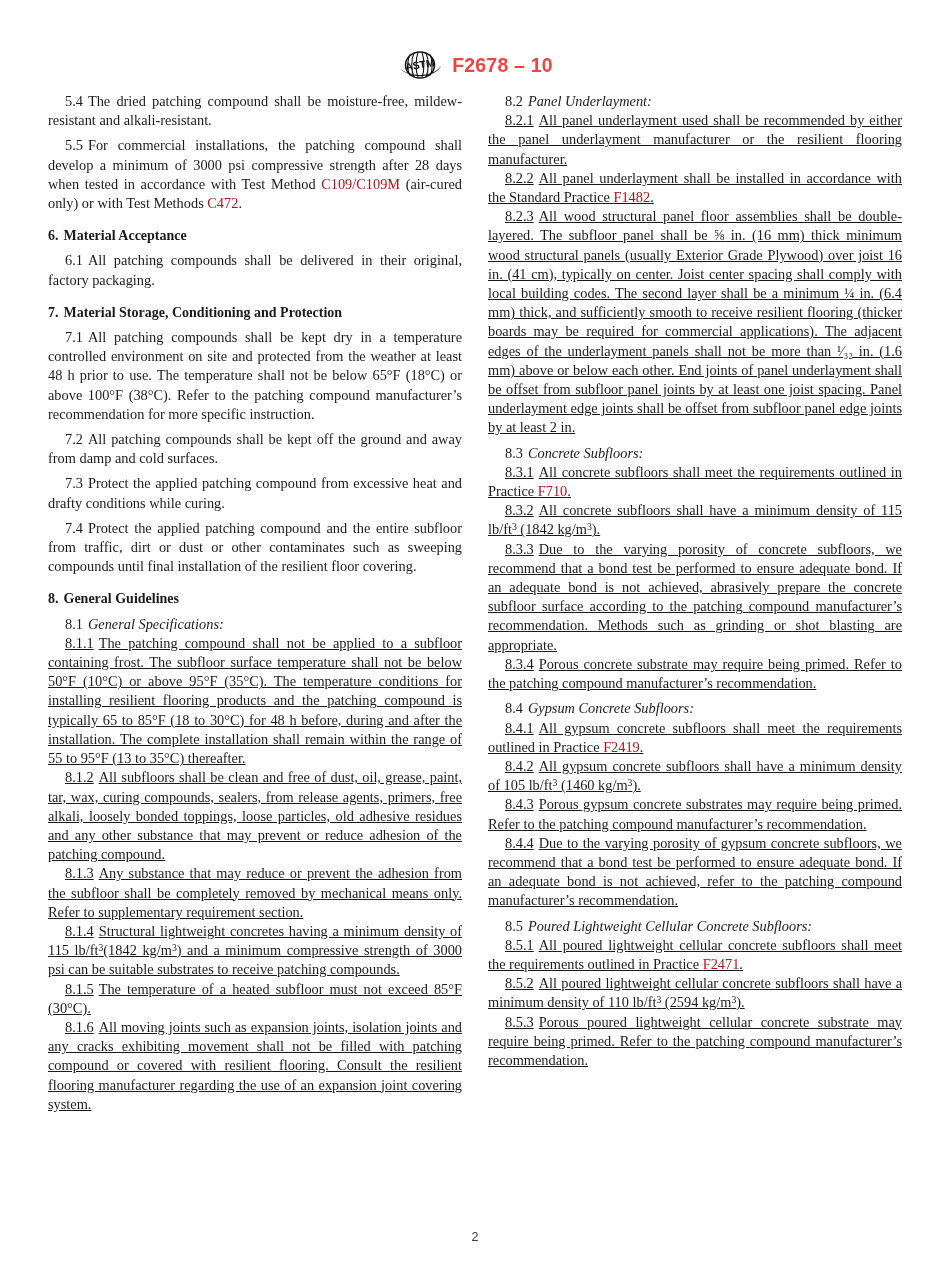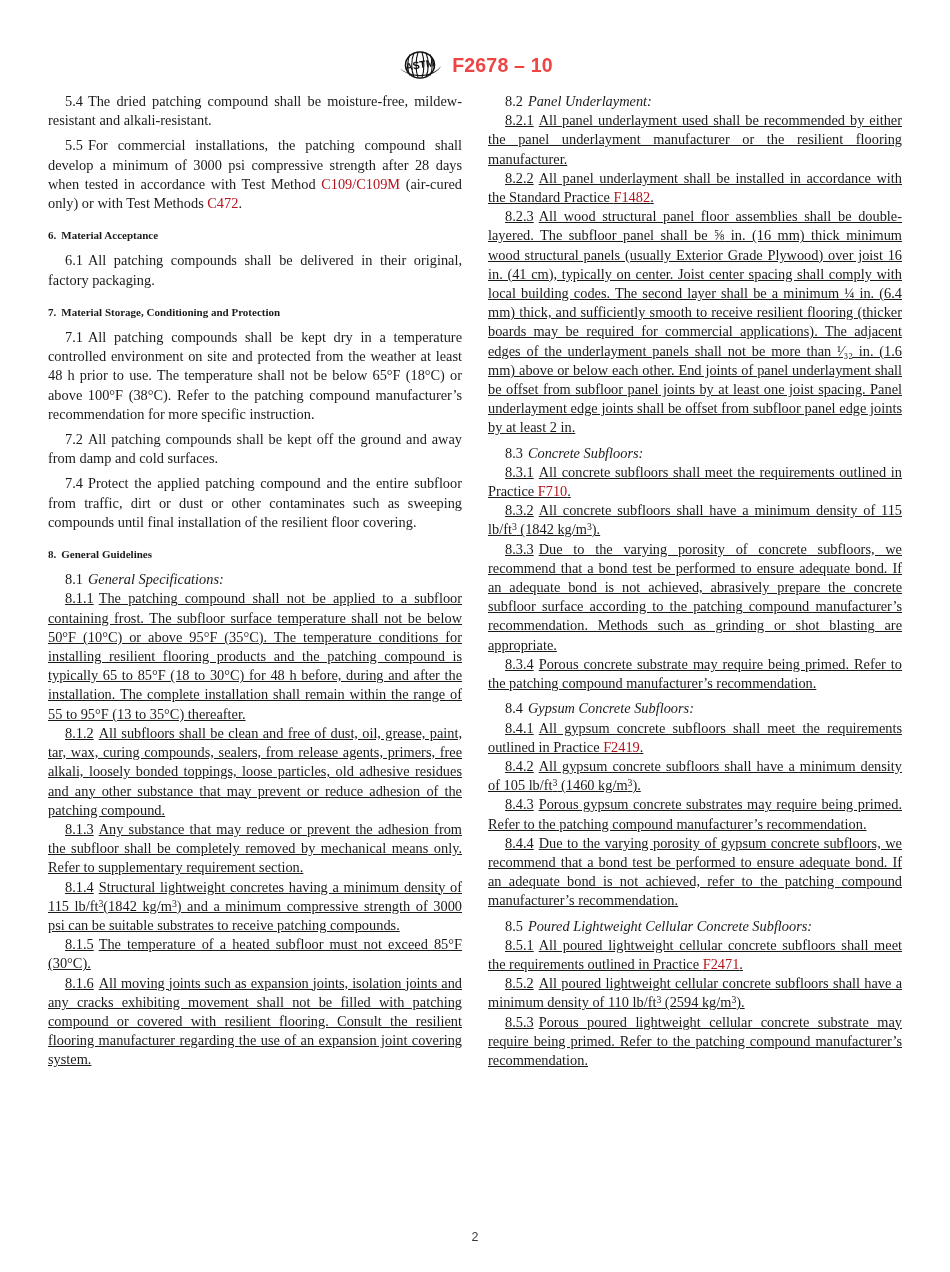--- a/index.html
+++ b/index.html
@@ -80,21 +80,21 @@
   p.tight {
     margin-top: 0;
     text-decoration: underline;
   }
   p.spaced {
     margin-top: 6px;
   }
 
   h2.section-head {
     margin: 0;
-    font-size: 11px;
+    font-size: 14px;
     line-height: 19.2px;
     font-weight: bold;
     text-align: left;
     text-indent: 0;
   }
   h2.section-head.spaced {
     margin-top: 13px;
   }
   .sec-num {
     margin-right: 5px;
@@ -166,20 +166,21 @@
       <h2 class="section-head spaced"><span class="sec-num">6.</span><span>Material Acceptance</span></h2>
 
       <p class="body spaced"><span class="sec-num">6.1</span><span>All patching compounds shall be delivered in their original, factory packaging.</span></p>
 
       <h2 class="section-head spaced"><span class="sec-num">7.</span><span>Material Storage, Conditioning and Protection</span></h2>
 
       <p class="body spaced"><span class="sec-num">7.1</span><span>All patching compounds shall be kept dry in a temperature controlled environment on site and protected from the weather at least 48 h prior to use. The temperature shall not be below 65°F (18°C) or above 100°F (38°C). Refer to the patching compound manufacturer’s recommendation for more specific instruction.</span></p>
 
       <p class="body spaced"><span class="sec-num">7.2</span><span>All patching compounds shall be kept off the ground and away from damp and cold surfaces.</span></p>
 
+      <p class="body spaced"><span class="sec-num">7.3</span><span>Protect the applied patching compound from excessive heat and drafty conditions while curing.</span></p>
 
       <p class="body spaced"><span class="sec-num">7.4</span><span>Protect the applied patching compound and the entire subfloor from traffic, dirt or dust or other contaminates such as sweeping compounds until final installation of the resilient floor covering.</span></p>
 
       <h2 class="section-head spaced"><span class="sec-num">8.</span><span>General Guidelines</span></h2>
 
       <p class="body spaced"><span class="sec-num">8.1</span><span class="subhead-italic">General Specifications:</span></p>
 
       <p class="body tight"><span class="sec-num">8.1.1</span><span>The patching compound shall not be applied to a subfloor containing frost. The subfloor surface temperature shall not be below 50°F (10°C) or above 95°F (35°C). The temperature conditions for installing resilient flooring products and the patching compound is typically 65 to 85°F (18 to 30°C) for 48 h before, during and after the installation. The complete installation shall remain within the range of 55 to 95°F (13 to 35°C) thereafter.</span></p>
 
       <p class="body tight"><span class="sec-num">8.1.2</span><span>All subfloors shall be clean and free of dust, oil, grease, paint, tar, wax, curing compounds, sealers, from release agents, primers, free alkali, loosely bonded toppings, loose particles, old adhesive residues and any other substance that may prevent or reduce adhesion of the patching compound.</span></p>

